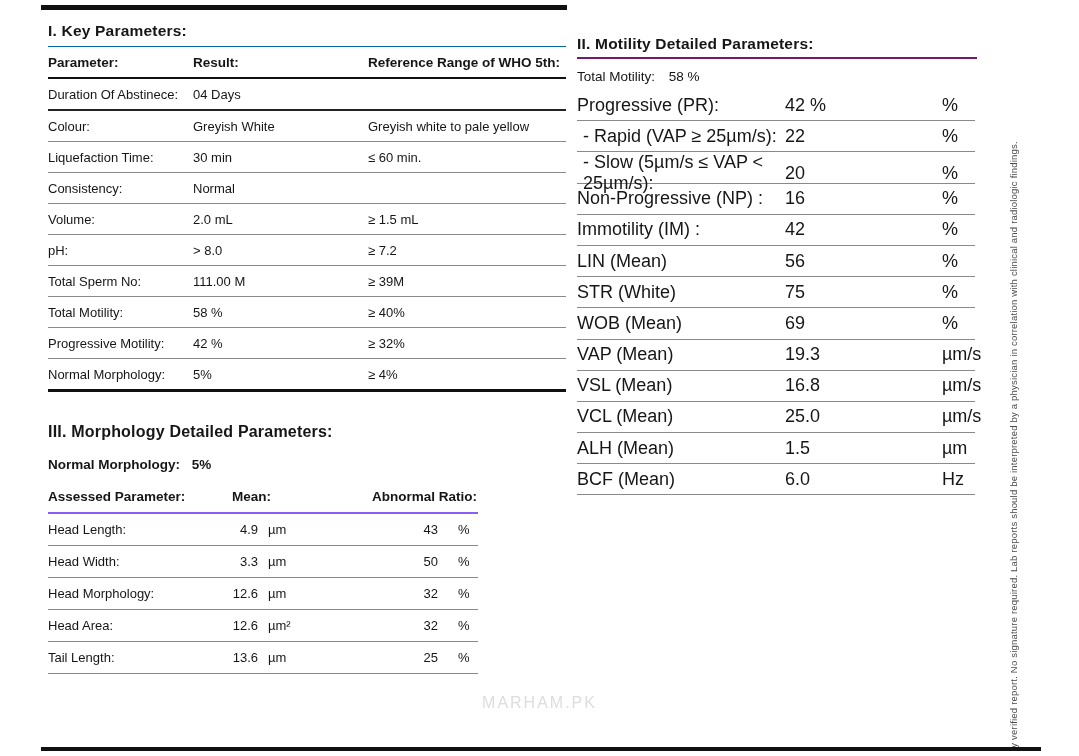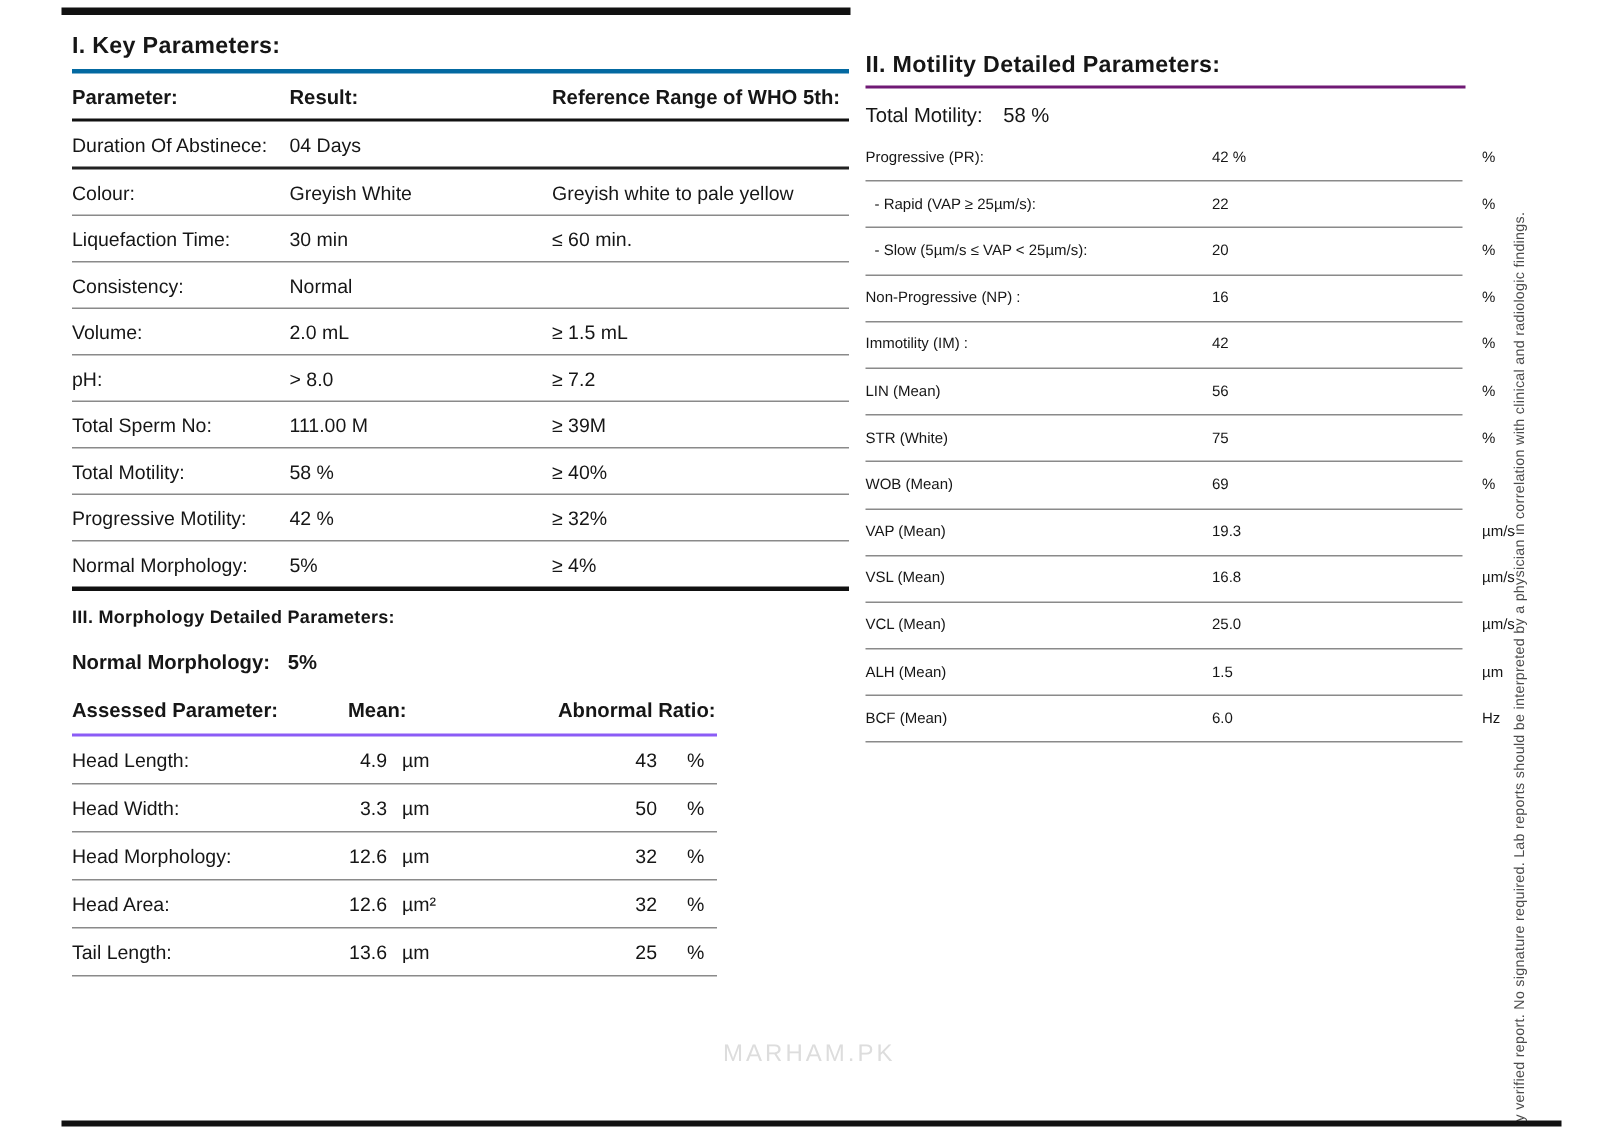--- a/index.html
+++ b/index.html
@@ -11,36 +11,36 @@
     font-family: "Liberation Sans", "DejaVu Sans", sans-serif;
     color: #161616;
     overflow: hidden;
   }
   .top-rule { position: absolute; left: 41px; top: 5px; width: 526px; height: 5px; background: #111; }
   .bottom-rule { position: absolute; left: 41px; top: 747px; width: 1000px; height: 4px; background: #111; }
 
   .left-col  { position: absolute; left: 48px; top: 20px; width: 518px; }
   .right-col { position: absolute; left: 577px; top: 31px; width: 400px; }
 
-  .sec1-title { font-size: 15.5px; font-weight: 700; padding: 2px 0 6px; border-bottom: 3px solid #0369a1; letter-spacing: .2px; }
+  .sec1-title { font-size: 15.5px; font-weight: 700; padding: 2px 0 6px; border-bottom: 1px solid #0369a1; letter-spacing: .2px; }
 
   .t1-row {
     display: grid;
     grid-template-columns: 145px 175px 1fr;
     align-items: center;
     height: 30px;
     border-bottom: 1px solid #8a8a8a;
     font-size: 13px;
   }
   .t1-row.t1-header { font-weight: 700; font-size: 13.5px; border-bottom: 2px solid #111; }
   .t1-row.thick { border-bottom: 2px solid #222; }
   .t1-row.t1-last { border-bottom: 3px solid #111; }
 
   .sec3 { width: 430px; }
-  .sec3-title { font-size: 12px; font-weight: 700; padding: 10px 0 4px; letter-spacing: .2px; }
+  .sec3-title { font-size: 16px; font-weight: 700; padding: 10px 0 4px; letter-spacing: .2px; margin-top: 21px; }
   .sec3-sub { font-size: 13.5px; font-weight: 700; padding: 12px 0 8px; }
   .sec3-sub .sub-val { margin-left: 8px; }
   .t3-header {
     display: grid;
     grid-template-columns: 184px 140px 1fr;
     align-items: center;
     height: 32px;
     font-weight: 700;
     font-size: 13.5px;
     border-bottom: 2px solid #8b5cf6;
@@ -58,24 +58,23 @@
   .t3-row .runit { padding-left: 20px; }
 
   .sec2-title { font-size: 15.5px; font-weight: 700; padding: 4px 0 4px; border-bottom: 2px solid #701a75; letter-spacing: .2px; width: 400px; }
   .sec2-total { font-size: 13.5px; font-weight: 400; padding: 10px 0 6px; }
   .sec2-total .total-val { margin-left: 10px; }
   .t2-row {
     display: grid;
     grid-template-columns: 208px 157px 1fr;
     align-items: center;
     height: 30.2px;
-    font-size: 10px;
+    font-size: 18px;
     border-bottom: 1px solid #8a8a8a;
     width: 398px;
-    gap: 23px;
   }
   .t2-row.indent .lbl { padding-left: 6px; }
 
   .watermark {
     position: absolute;
     left: 0; right: 0;
     top: 694px;
     text-align: center;
     font-size: 16px;
     letter-spacing: 2px;

